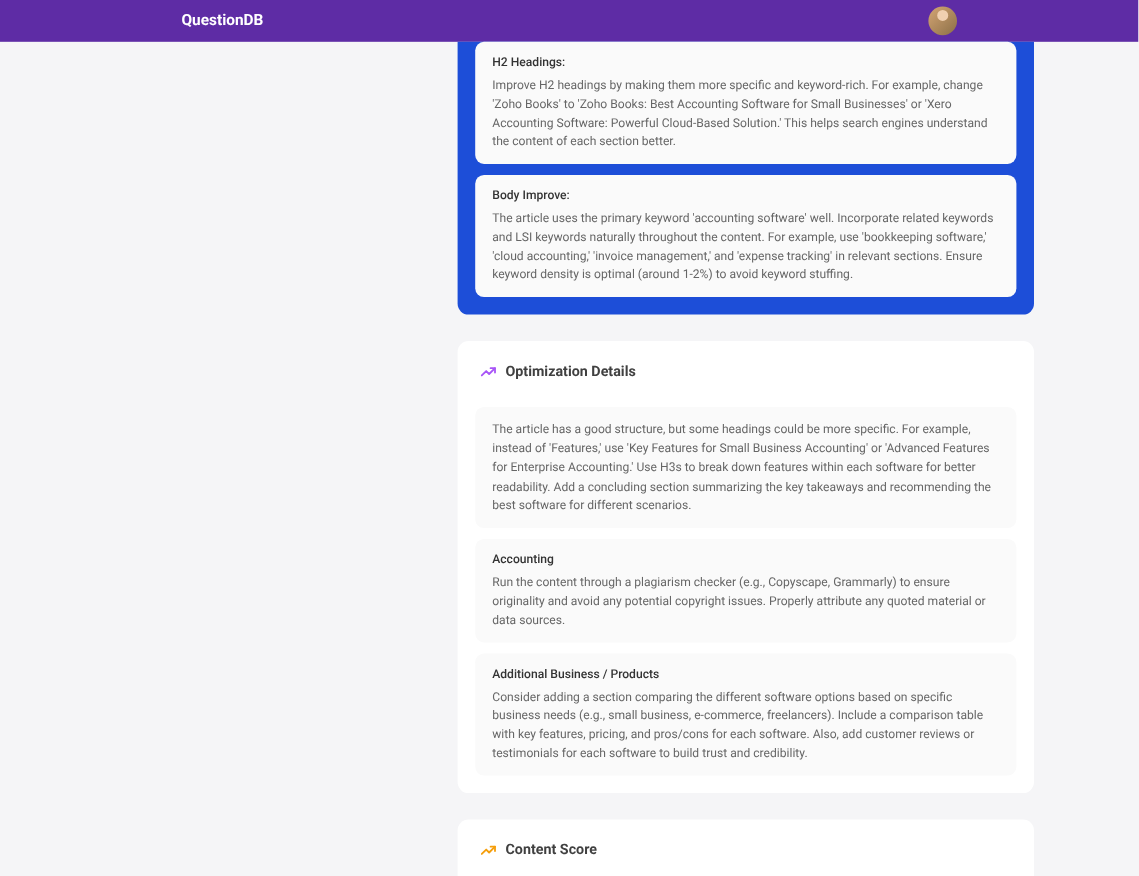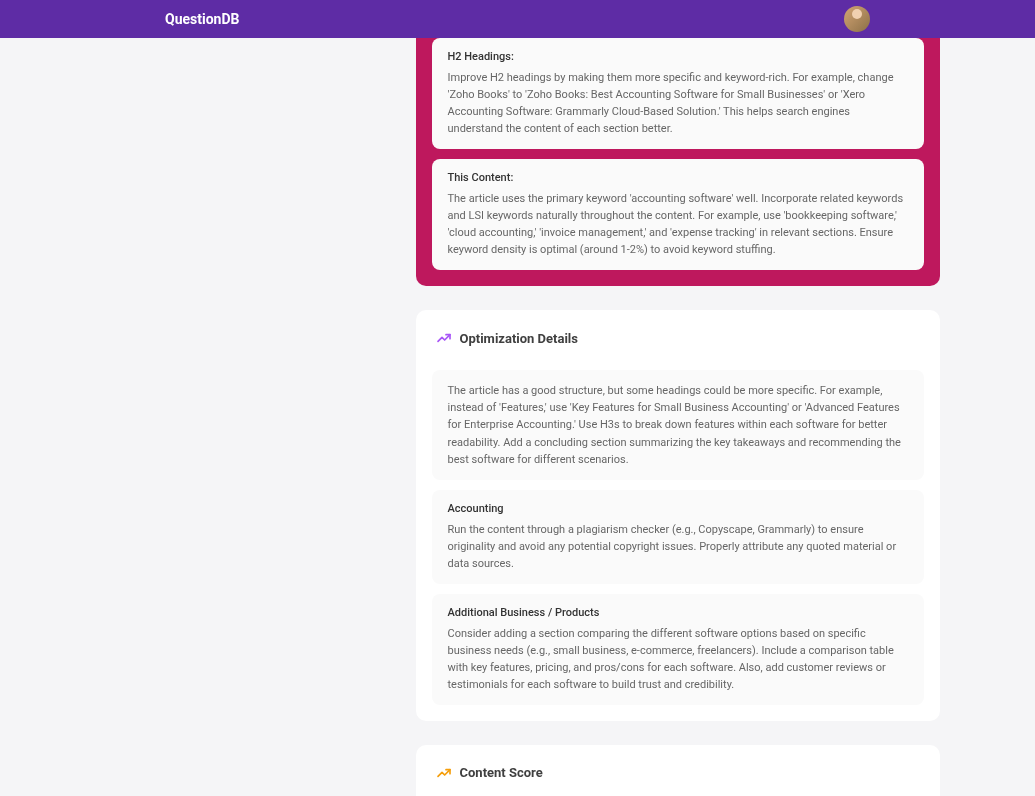--- a/index.html
+++ b/index.html
@@ -89,42 +89,42 @@
     .trending-icon {
       width: 16px;
       height: 16px;
       display: flex;
       align-items: center;
       justify-content: center;
     }
     .trending-purple svg { stroke: #a855f7; }
     .trending-orange svg { stroke: #f59e0b; }
     .top-panel {
-      background: #be185d;
+      background: #1d4ed8;
       border-radius: 0 0 10px 10px;
       padding: 0 16px 16px 16px;
     }
   </style>
 </head>
 <body>
 
 <div class="header">
   <div class="logo">QuestionDB</div>
   <div class="avatar"></div>
 </div>
 
 <div class="content-area">
 
   <div class="top-panel" style="margin-left:320px;">
     <div class="panel-section">
       <div class="section-label">H2 Headings:</div>
-      <div class="section-text">Improve H2 headings by making them more specific and keyword-rich. For example, change 'Zoho Books' to 'Zoho Books: Best Accounting Software for Small Businesses' or 'Xero Accounting Software: Grammarly Cloud-Based Solution.' This helps search engines understand the content of each section better.</div>
+      <div class="section-text">Improve H2 headings by making them more specific and keyword-rich. For example, change 'Zoho Books' to 'Zoho Books: Best Accounting Software for Small Businesses' or 'Xero Accounting Software: Powerful Cloud-Based Solution.' This helps search engines understand the content of each section better.</div>
     </div>
     <div class="panel-section">
-      <div class="section-label">This Content:</div>
+      <div class="section-label">Body Improve:</div>
       <div class="section-text">The article uses the primary keyword 'accounting software' well. Incorporate related keywords and LSI keywords naturally throughout the content. For example, use 'bookkeeping software,' 'cloud accounting,' 'invoice management,' and 'expense tracking' in relevant sections. Ensure keyword density is optimal (around 1-2%) to avoid keyword stuffing.</div>
     </div>
   </div>
 
   <div class="panel" style="margin-left:320px;">
     <div class="panel-heading">
       <span class="trending-icon trending-purple">
         <svg width="16" height="16" viewBox="0 0 24 24" fill="none" stroke-width="2.5" stroke-linecap="round" stroke-linejoin="round">
           <polyline points="3 17 9 11 13 15 21 7"></polyline>
           <polyline points="15 7 21 7 21 13"></polyline>

